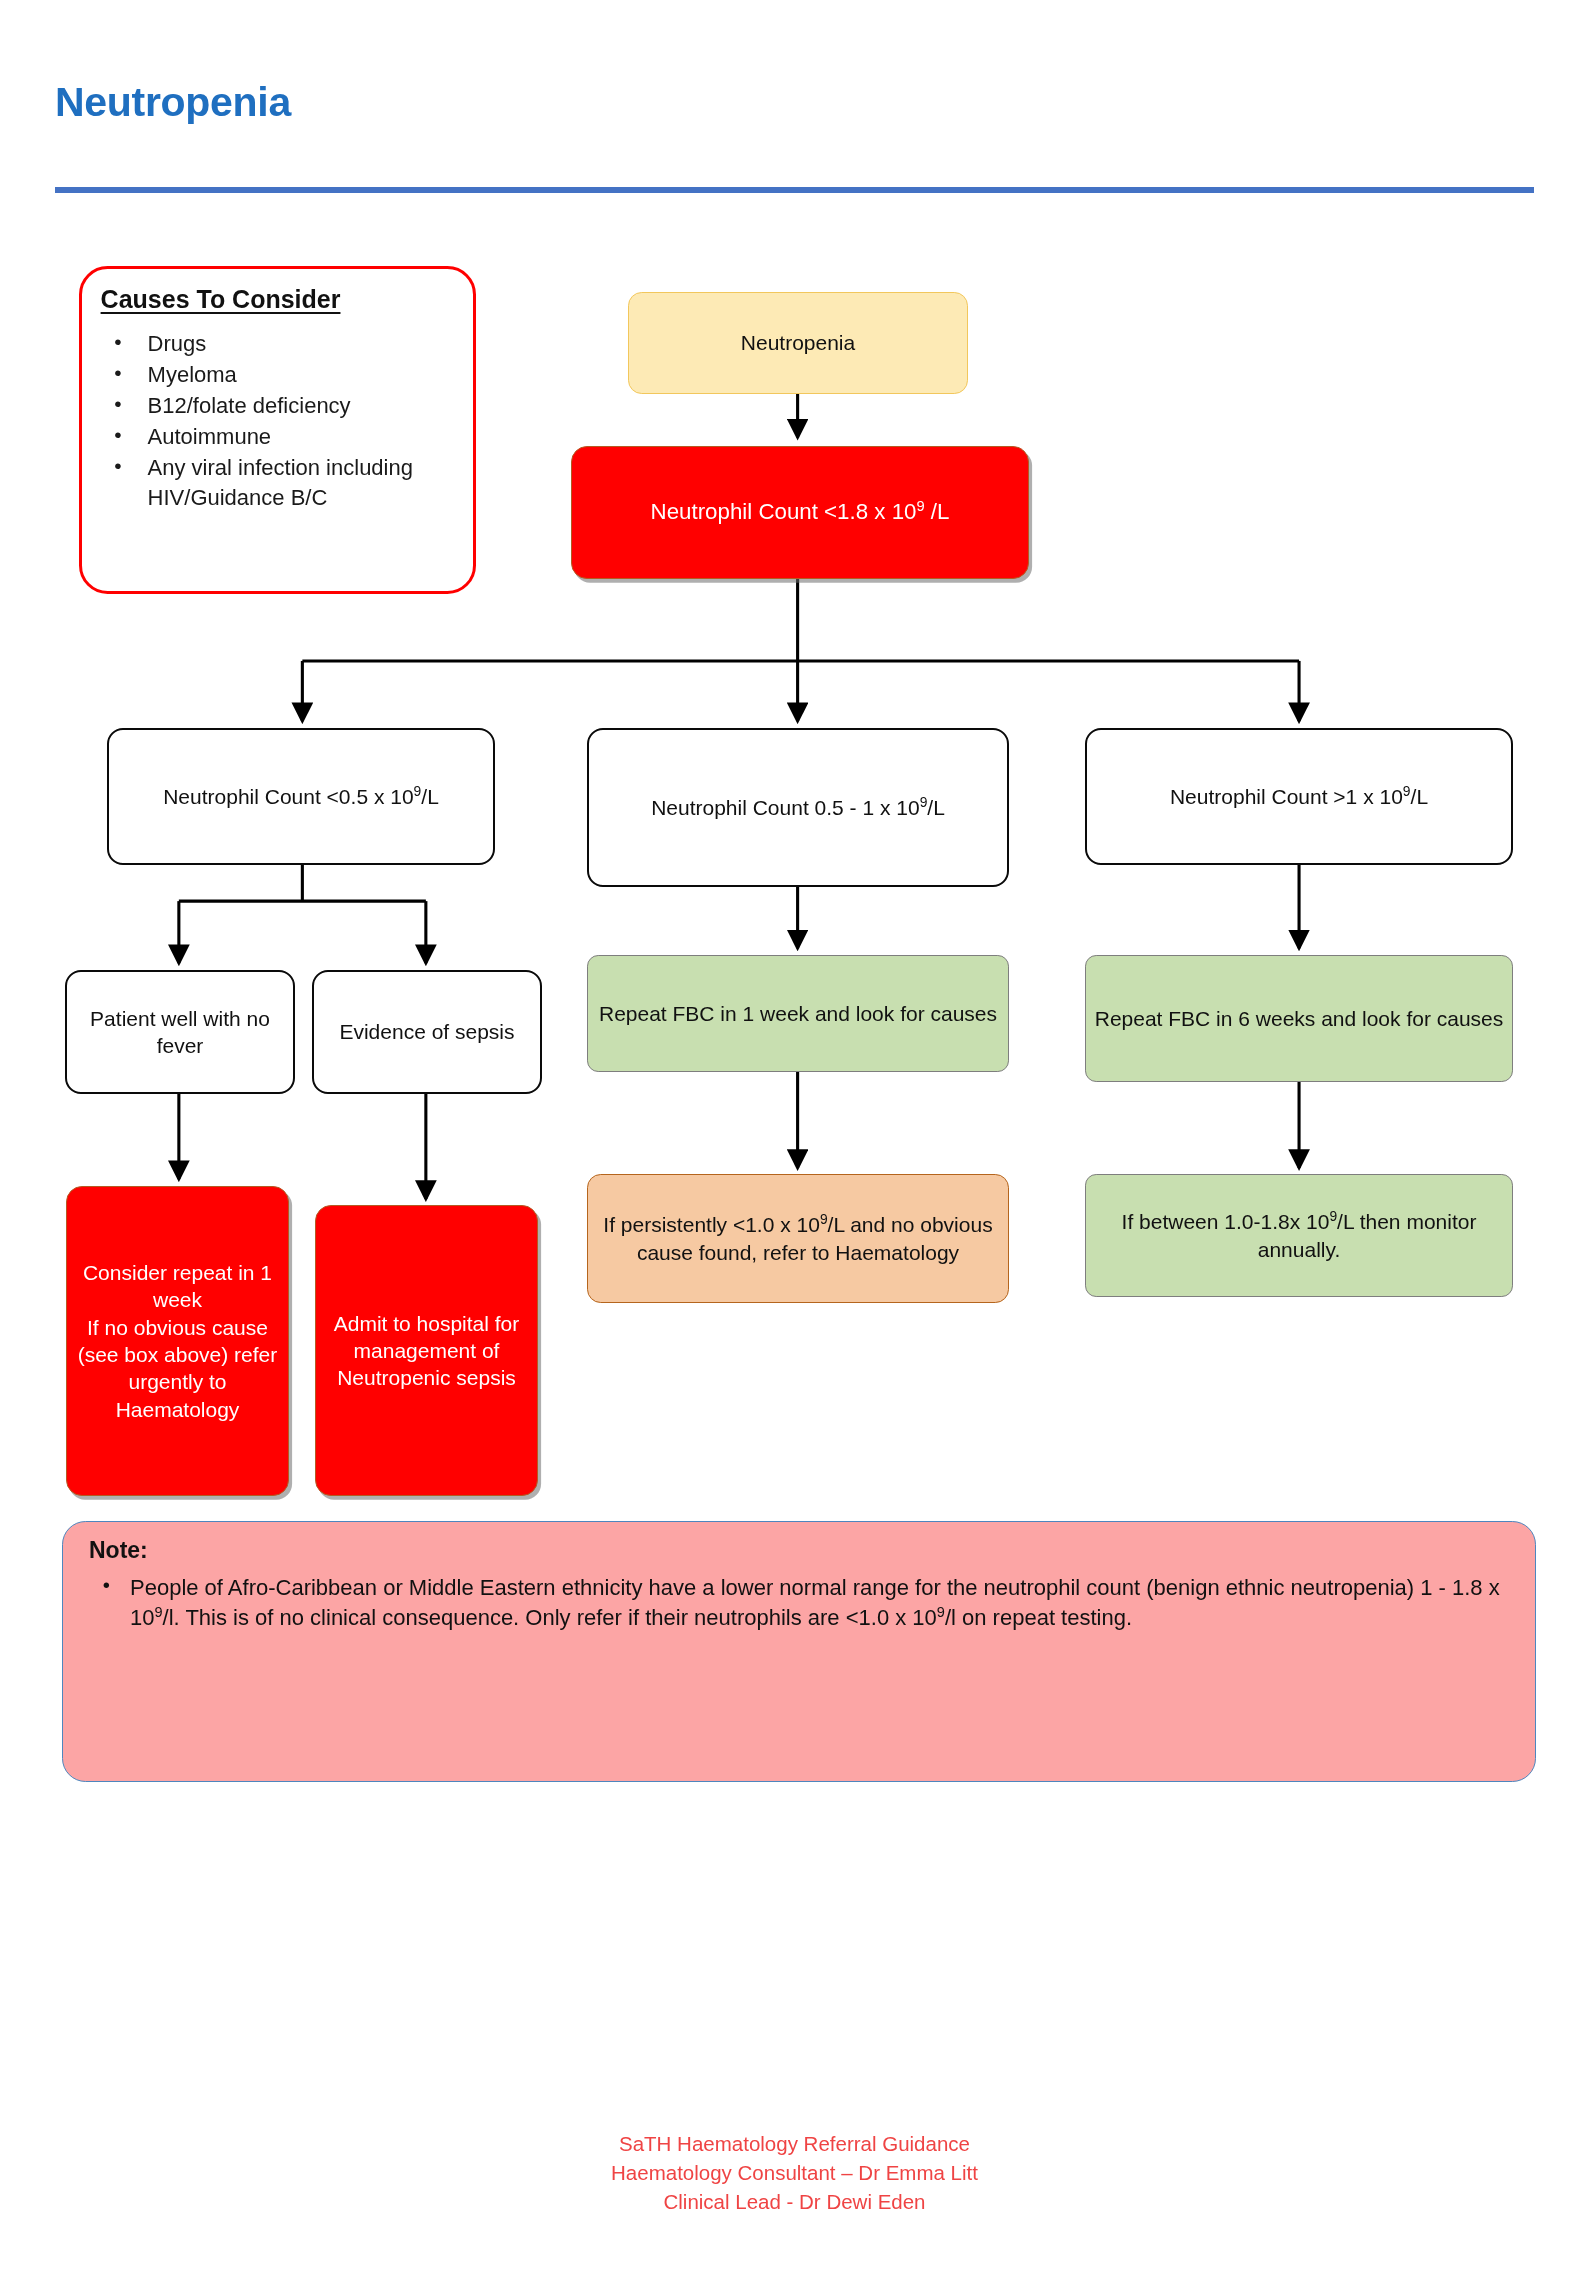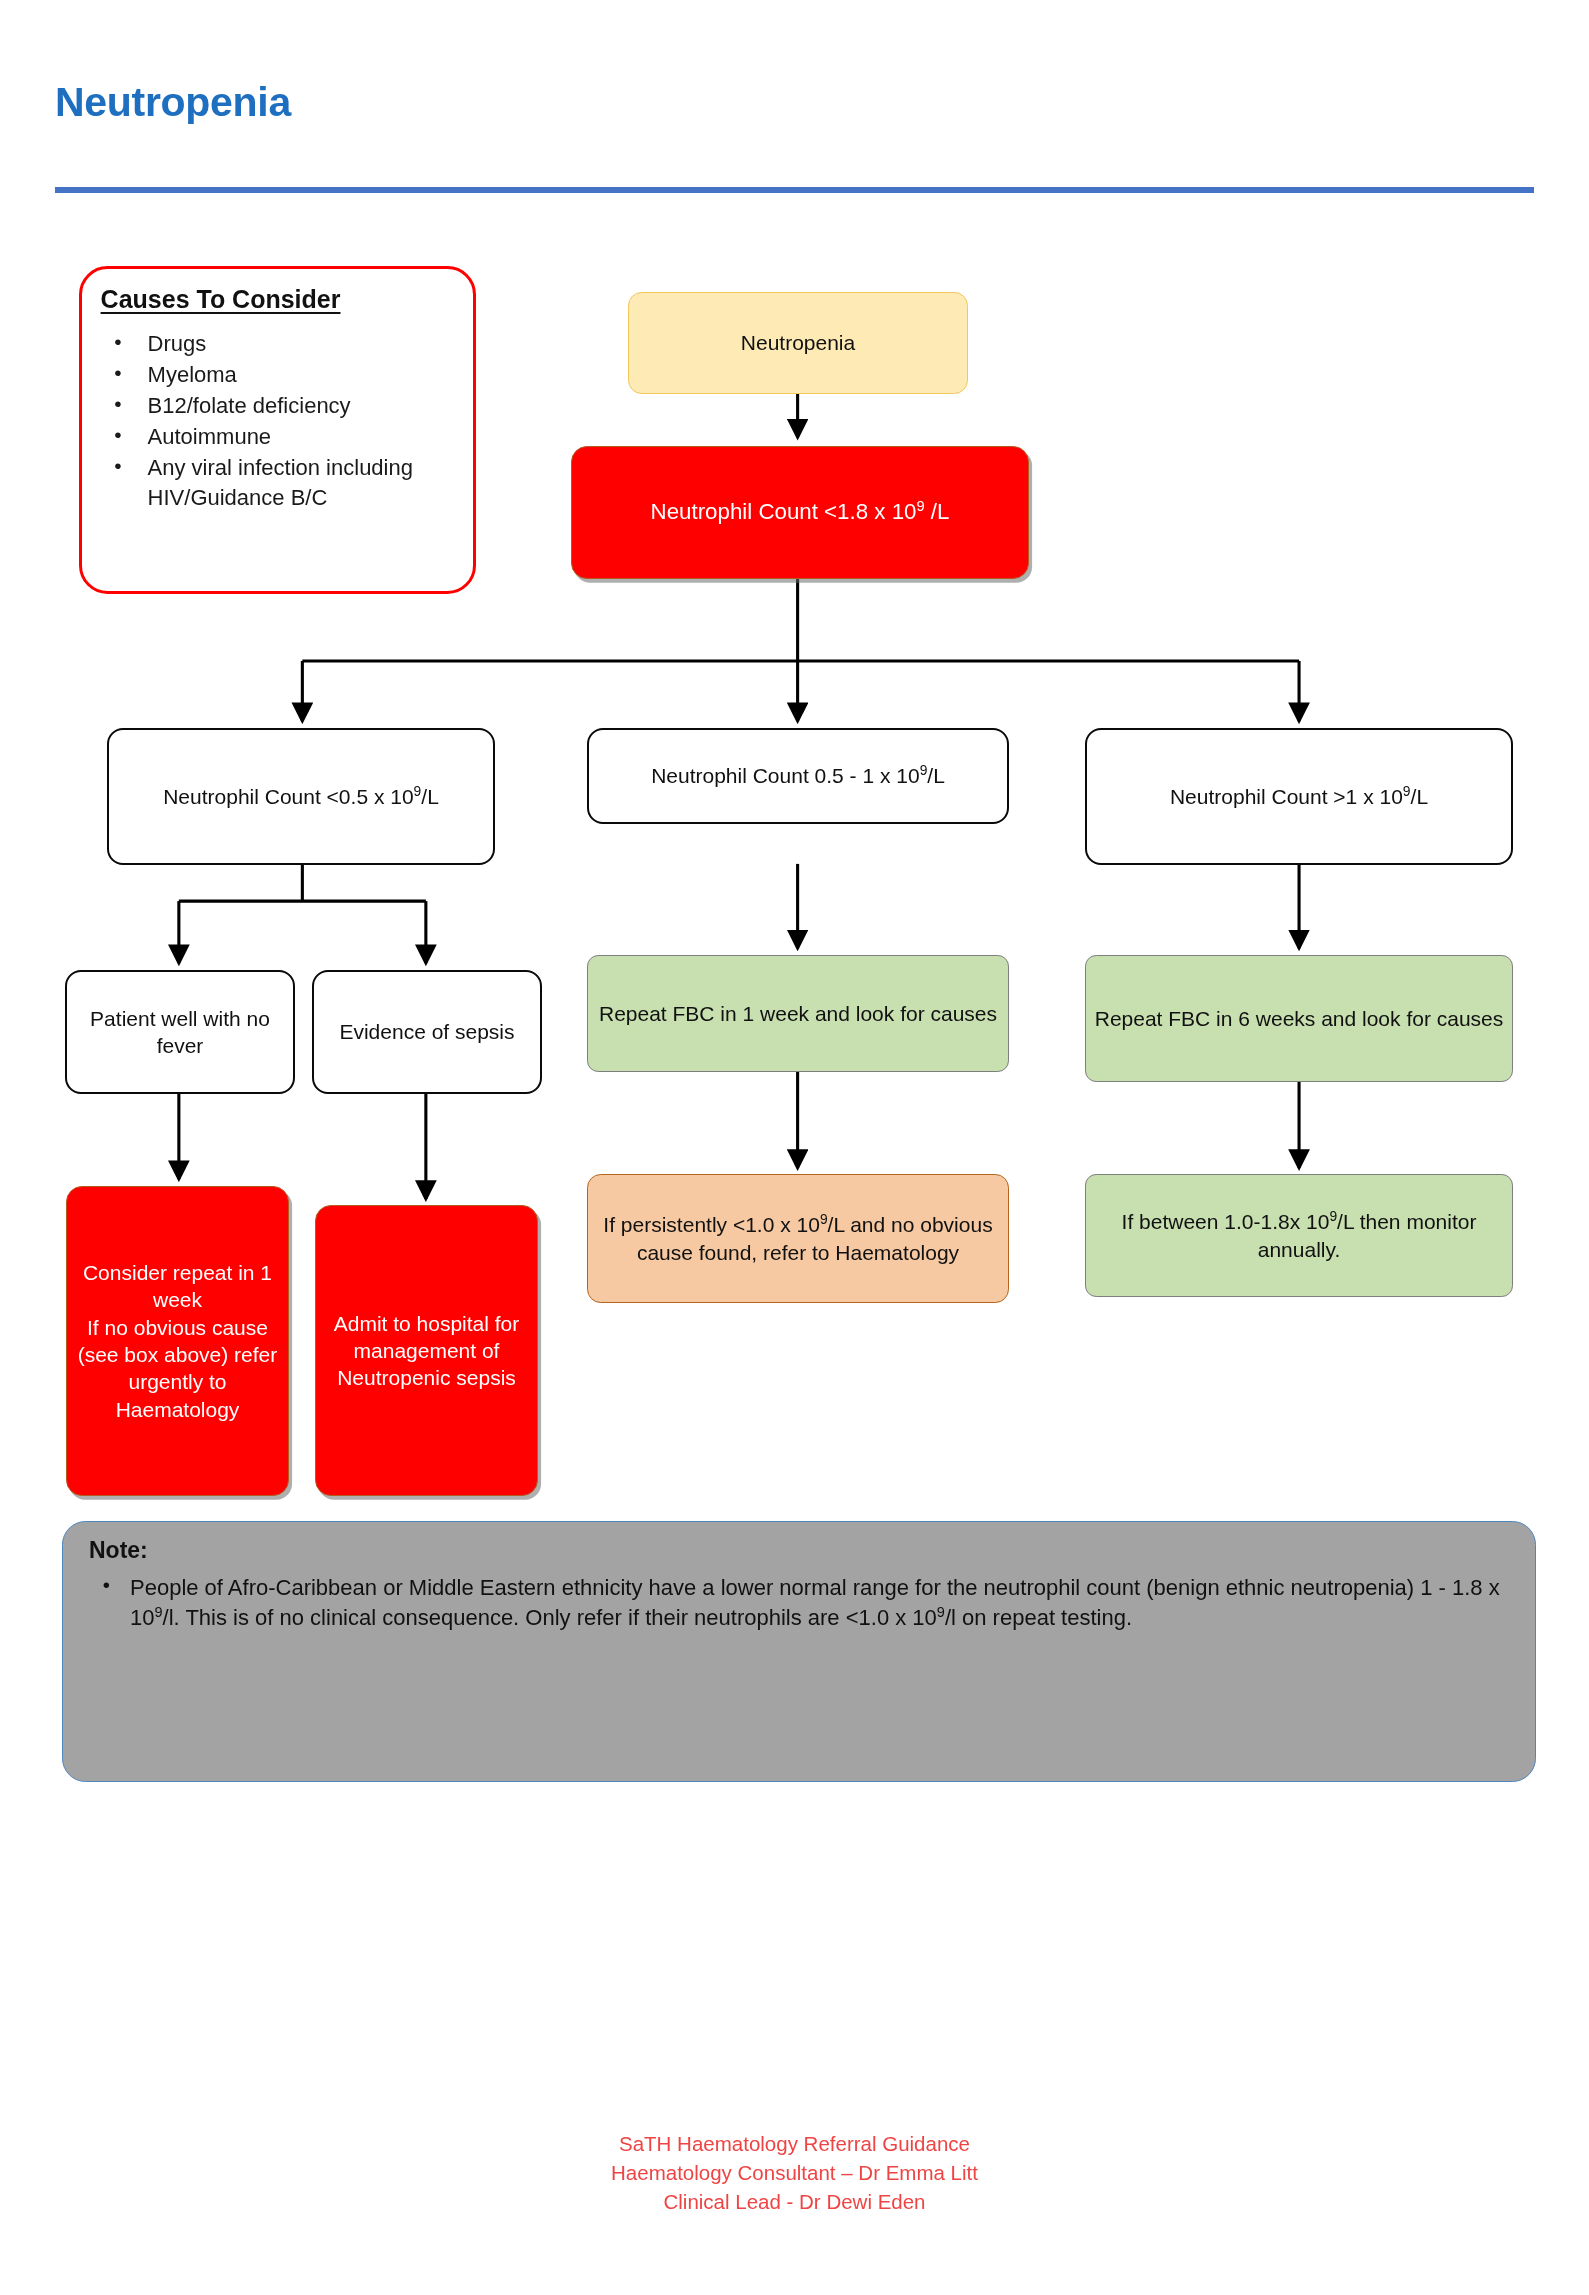--- a/index.html
+++ b/index.html
@@ -61,21 +61,21 @@
     padding-left:47px; margin-bottom:1.2px;
   }
   #causes-list li::before {
     content:"\2022"; position:absolute; left:13.7px; top:-1.2px; font-size:21px;
   }
 
   
   #note-box {
     position:absolute; left:62px; top:1521px; width:1474px; height:261px;
     box-sizing:border-box;
-    background:#a3a3a3; border:1.9px solid #4E86BE; border-radius:23.6px;
+    background:#fca5a5; border:1.9px solid #4E86BE; border-radius:23.6px;
     padding:15px 26px;
   }
   #note-title { font-size:23px; font-weight:bold; color:#111; margin-bottom:8.7px; }
   #note-list { list-style:none; margin:0; padding:0; }
   #note-list li {
     position:relative; font-size:22px; line-height:1.40; color:#111;
     padding-left:41px; margin-bottom:1.2px;
   }
   #note-list li::before {
     content:"\2022"; position:absolute; left:13.7px; top:-1.9px; font-size:20.5px;
@@ -150,21 +150,21 @@
   </div>
 
   <div class="node n-red" style="left:571px; top:446px; width:458px; height:133px; font-size:22.3px;">
     <span class="txt">Neutrophil Count &lt;1.8 x 10<sup>9</sup> /L</span>
   </div>
 
   <div class="node n-white" style="left:107px; top:728px; width:388px; height:137px;">
     <span class="txt">Neutrophil Count &lt;0.5 x 10<sup>9</sup>/L</span>
   </div>
 
-  <div class="node n-white" style="left:587px; top:728px; width:422px; height:96px;">
+  <div class="node n-white" style="left:587px; top:728px; width:422px; height:159px;">
     <span class="txt">Neutrophil Count 0.5 - 1 x 10<sup>9</sup>/L</span>
   </div>
 
   <div class="node n-white" style="left:1085px; top:728px; width:428px; height:137px;">
     <span class="txt">Neutrophil Count &gt;1 x 10<sup>9</sup>/L</span>
   </div>
 
   <div class="node n-white" style="left:65px; top:970px; width:230px; height:124px;">
     <span class="txt">Patient well with no fever</span>
   </div>

